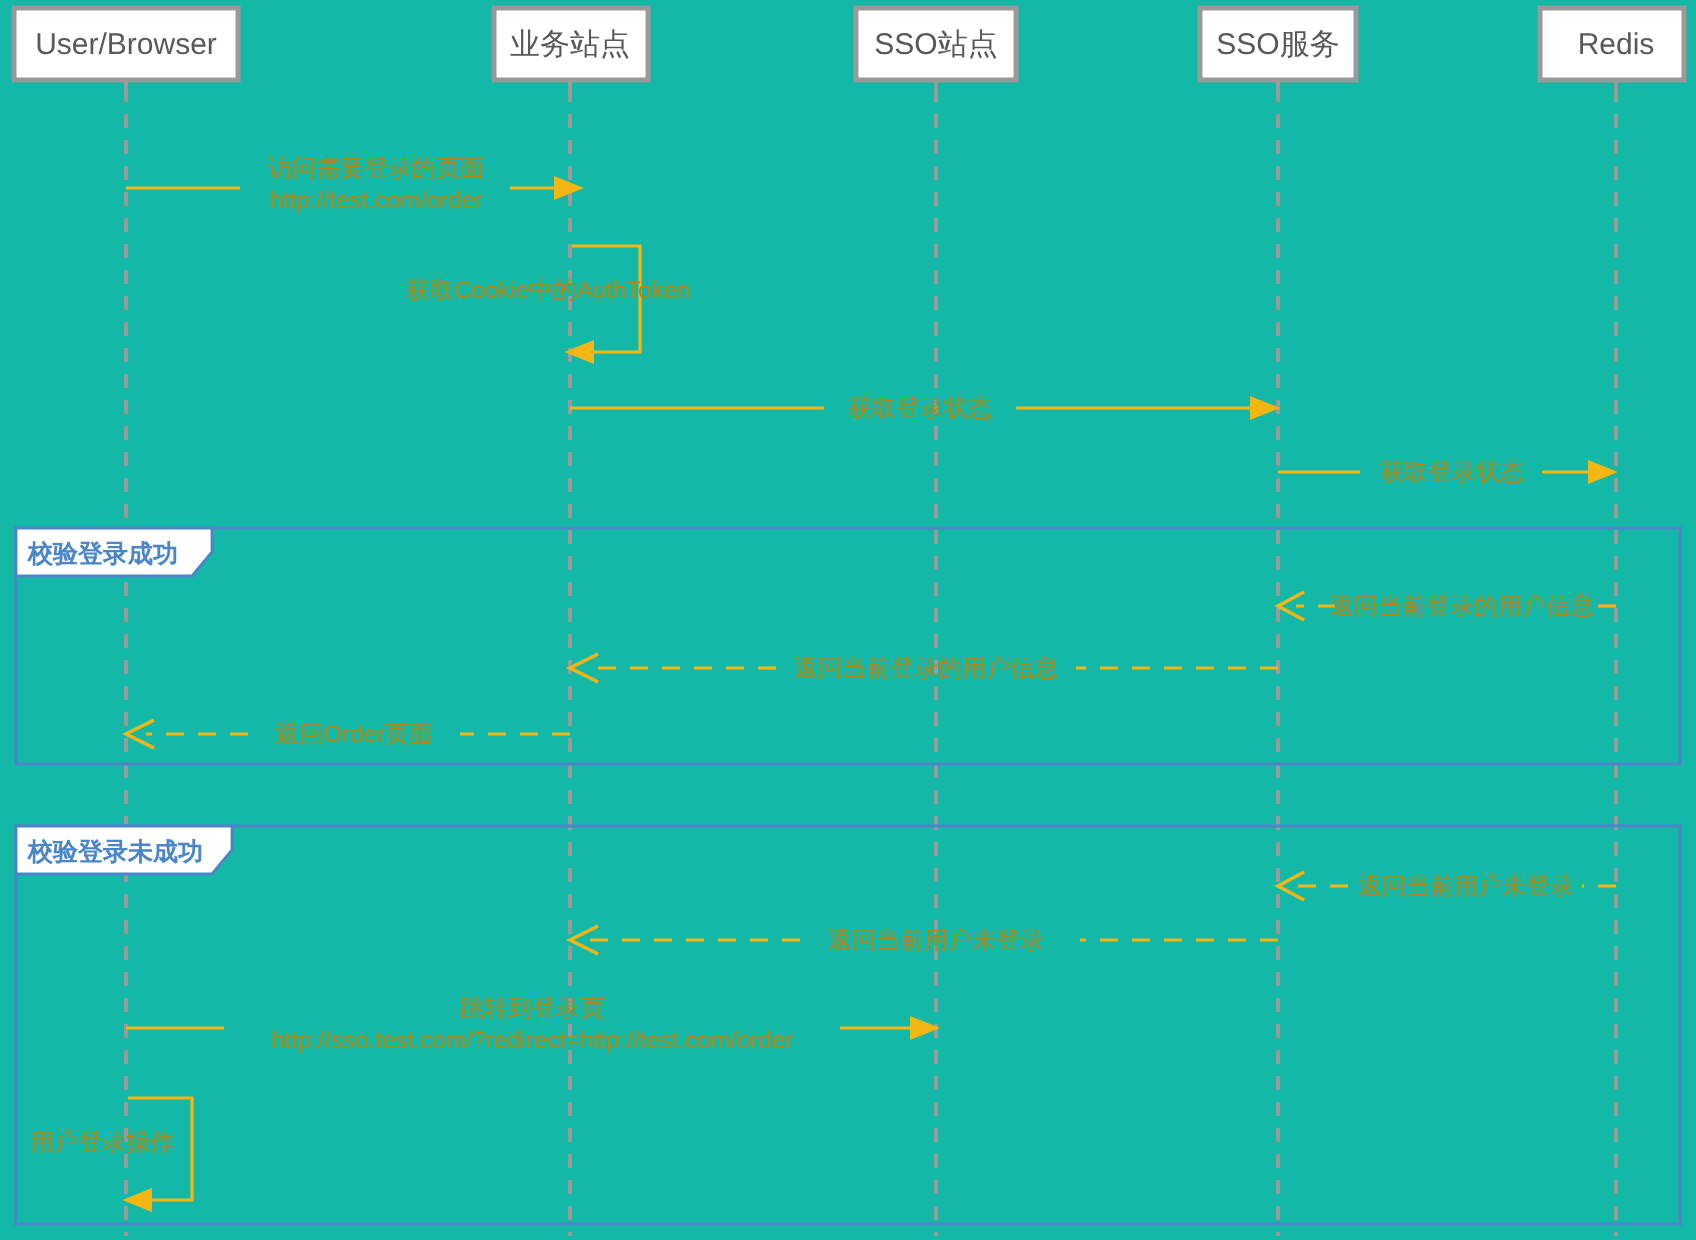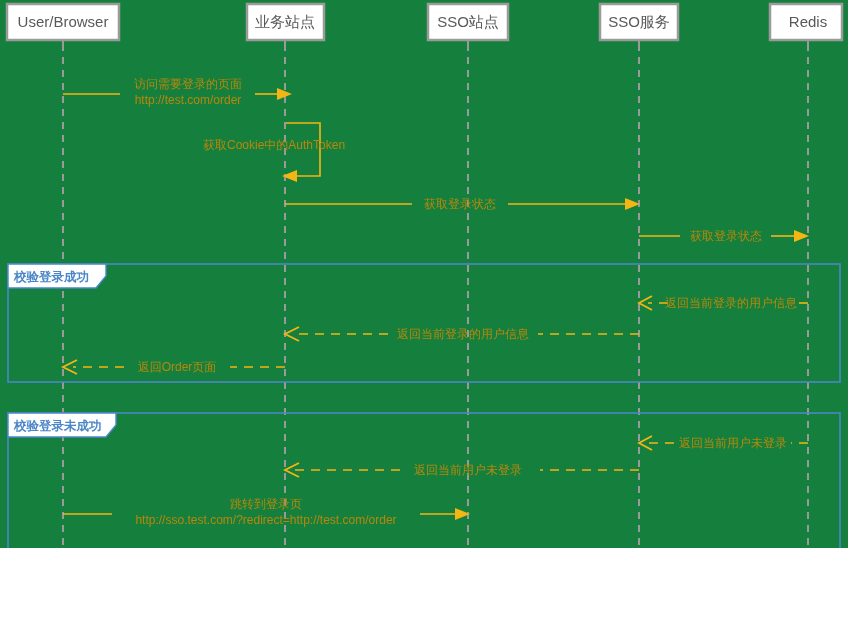--- a/index.html
+++ b/index.html
@@ -6,23 +6,23 @@
     margin: 0;
     padding: 0;
     background: #ffffff;
   }
   body {
     font-family: "Liberation Sans", "DejaVu Sans", sans-serif;
   }
   #diagram-root {
     position: relative;
     width: 848px;
-    height: 548px;
+    height: 620px;
     overflow: hidden;
-    background: #15803d;
+    background: #14b8a6;
   }
   #seq-svg {
     position: absolute;
     left: 0;
     top: 0;
   }
   .actor-label {
     font-size: 15px;
     fill: #595959;
     text-anchor: middle;

